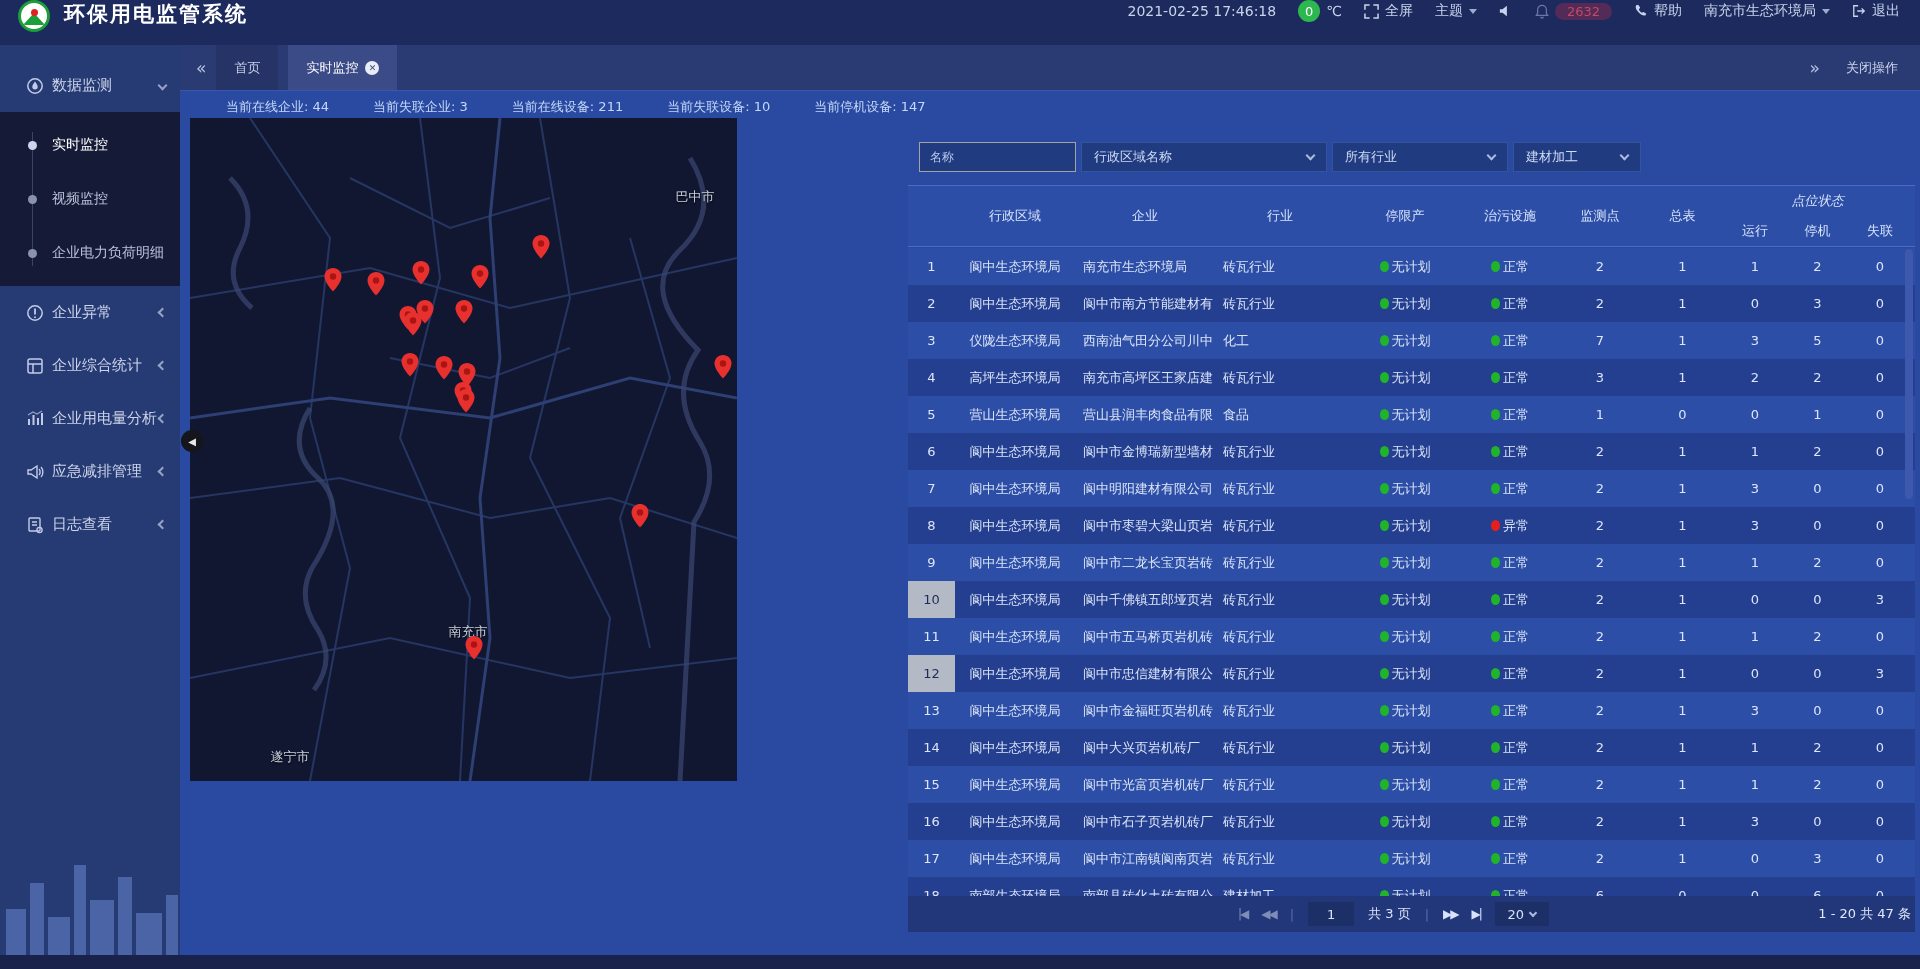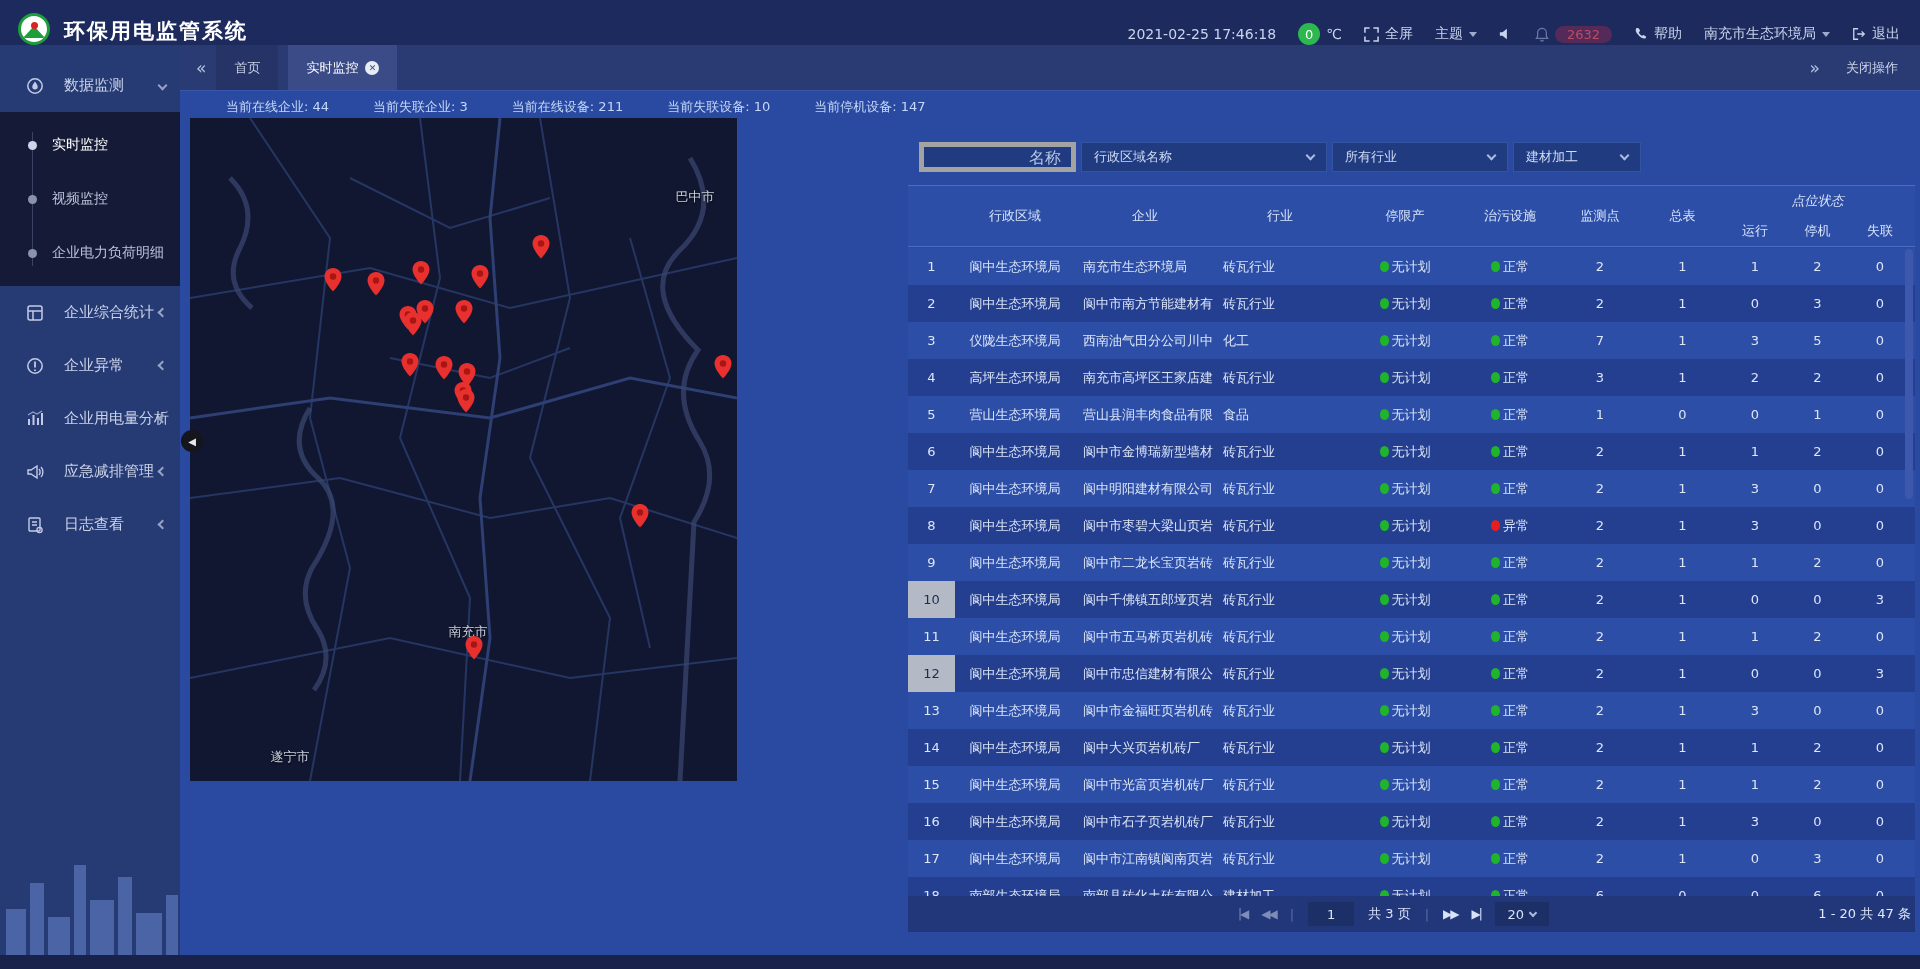--- a/index.html
+++ b/index.html
@@ -1,21 +1,21 @@
 <!DOCTYPE html>
 <html><head>
 <meta charset="utf-8">
 <style>
   * { margin:0; padding:0; box-sizing:border-box; }
   html,body { width:1920px; height:969px; overflow:hidden;
     font-family:"DejaVu Sans","Liberation Sans",sans-serif; background:#2a49a0; }
 
   
   .app-header { position:absolute; left:0; top:0; width:1920px; height:45px;
-    background:#1d2a5e; display:flex; align-items:flex-end; z-index:30; }
+    background:#1d2a5e; display:flex; align-items:flex-start; z-index:30; }
   .logo { width:32px; height:32px; border-radius:50%; background:#fff; margin-left:18px;
     border:3px solid #1d9e3a; position:relative; overflow:hidden; }
   .logo .sun { position:absolute; left:10px; top:6px; width:7px; height:7px; border-radius:50%; background:#d22; }
   .logo .hill { position:absolute; left:2px; bottom:4px; width:0; height:0;
     border-left:11px solid transparent; border-right:11px solid transparent; border-bottom:12px solid #1d9e3a; }
   .app-title { color:#fff; font-size:21px; font-weight:bold; margin-left:14px; letter-spacing:2px; }
   .header-right { margin-left:auto; display:flex; align-items:center; gap:22px; padding-right:20px;
     color:#c9d4ec; font-size:14px; }
   .hitem { display:flex; align-items:center; gap:6px; cursor:default; white-space:nowrap; }
   .temp-circle { width:22px; height:22px; border-radius:50%; background:#2db84f; color:#fff;
@@ -23,21 +23,21 @@
   .badge-pill { background:#542a58; color:#c14b63; border-radius:10px; padding:1px 12px; font-size:13px; }
   .caret-down { width:0; height:0; border-left:4px solid transparent; border-right:4px solid transparent;
     border-top:5px solid #9daccc; display:inline-block; }
   .hicon { display:inline-flex; }
 
   
   .sidebar { position:absolute; left:0; top:45px; width:180px; height:924px;
     background:#263a73; z-index:20; overflow:hidden; }
   .menu-group { height:53px; display:flex; align-items:center; color:#ccd4ea; font-size:15px;
     padding-left:26px; position:relative; cursor:pointer; }
-  .menu-group .glabel { margin-left:20px; }
+  .menu-group .glabel { margin-left:8px; }
   .menu-group .chev { position:absolute; right:14px; }
   .chev-left { width:7px; height:7px; border-left:2px solid #97a3c4; border-bottom:2px solid #97a3c4;
     transform:rotate(45deg); }
   .chev-down { width:7px; height:7px; border-left:2px solid #97a3c4; border-bottom:2px solid #97a3c4;
     transform:rotate(-45deg); }
   .submenu { background:#151b37; position:relative; padding:6px 0; }
   .submenu .rail { position:absolute; left:32px; top:20px; bottom:20px; width:1px; background:#3c4466; }
   .submenu-item { height:54px; display:flex; align-items:center; color:#b9c2da; font-size:14px;
     padding-left:52px; position:relative; cursor:pointer; }
   .submenu-item .dot { position:absolute; left:28px; width:9px; height:9px; border-radius:50%; background:#8a93ad; }
@@ -70,22 +70,22 @@
   .map-city { position:absolute; color:#c9d1e2; font-size:13px; transform:translate(-50%,-50%);
     text-shadow:0 1px 2px #000; white-space:nowrap; }
   .map-pin { position:absolute; width:18px; height:24px; }
   .collapse-btn { position:absolute; left:1px; top:385px; width:22px; height:22px; border-radius:50%;
     background:#14161c; color:#e8e8e8; font-size:10px; display:flex; align-items:center; justify-content:center;
     z-index:5; cursor:pointer; }
 
   
   .rpanel { position:absolute; left:728px; top:0; width:1007px; height:924px; }
   .filters { position:absolute; left:11px; top:97px; height:30px; display:flex; gap:5px; }
-  .f-input { width:157px; height:30px; background:#203b80; border:5px solid #a3a3a3; color:#c6d6f2;
-    font-size:16px; padding:0 10px; outline:none; font-family:inherit;text-align:right; }
+  .f-input { width:157px; height:30px; background:#203b80; border:1px solid #a3a3a3; color:#c6d6f2;
+    font-size:12px; padding:0 10px; outline:none; font-family:inherit; }
   .f-input::placeholder { color:#b9c8e8; }
   .f-select { height:30px; background:#203b80; border:1px solid #35549f; color:#cfdcf5; font-size:13px;
     display:flex; align-items:center; padding:0 12px; cursor:pointer; position:relative; }
   .f-select .sel-chev { position:absolute; right:12px; width:7px; height:7px;
     border-left:2px solid #a9bbe0; border-bottom:2px solid #a9bbe0; transform:rotate(-45deg); margin-top:-3px; }
 
   
   .grid-cols { display:grid; grid-template-columns:47px 120px 140px 130px 120px 90px 90px 75px 70px 55px 70px; }
   .thead { position:absolute; left:0; top:140px; width:1007px; height:62px; background:#2d4ea7;
     border-top:1px solid #4a6dc2; border-bottom:1px solid #4a6dc2; color:#d6e3fb; font-size:13px;
@@ -209,35 +209,35 @@
           <span>视频监控</span>
         </div>
         <div class="submenu-item">
           <span class="dot"></span>
           <span>企业电力负荷明细</span>
         </div>
       </div>
       <div class="menu-group">
         <span class="hicon">
           <svg width="18" height="18" viewBox="0 0 18 18">
-            <rect x="2" y="2" width="14" height="14" rx="2" fill="none" stroke="#c3cce6" stroke-width="1.5"></rect>
-            <path d="M2 7h14M7 7v9" stroke="#c3cce6" stroke-width="1.5"></path>
+            <circle cx="9" cy="9" r="7.2" fill="none" stroke="#c3cce6" stroke-width="1.5"></circle>
+            <path d="M9 4.5v6M9 12.5v1.5" stroke="#c3cce6" stroke-width="1.8"></path>
           </svg>
         </span>
-        <span class="glabel">企业综合统计</span>
+        <span class="glabel">企业异常</span>
         <span class="chev chev-left"></span>
       </div>
       <div class="menu-group">
         <span class="hicon">
           <svg width="18" height="18" viewBox="0 0 18 18">
-            <circle cx="9" cy="9" r="7.2" fill="none" stroke="#c3cce6" stroke-width="1.5"></circle>
-            <path d="M9 4.5v6M9 12.5v1.5" stroke="#c3cce6" stroke-width="1.8"></path>
+            <rect x="2" y="2" width="14" height="14" rx="2" fill="none" stroke="#c3cce6" stroke-width="1.5"></rect>
+            <path d="M2 7h14M7 7v9" stroke="#c3cce6" stroke-width="1.5"></path>
           </svg>
         </span>
-        <span class="glabel">企业异常</span>
+        <span class="glabel">企业综合统计</span>
         <span class="chev chev-left"></span>
       </div>
       <div class="menu-group">
         <span class="hicon">
           <svg width="18" height="18" viewBox="0 0 18 18">
             <path d="M3 15V9M7.5 15V5M12 15V8M16 15V3" stroke="#c3cce6" stroke-width="2"></path>
             <path d="M2 5l5-3 4 2 5-3" fill="none" stroke="#c3cce6" stroke-width="1.2" opacity=".7"></path>
           </svg>
         </span>
         <span class="glabel">企业用电量分析</span>

